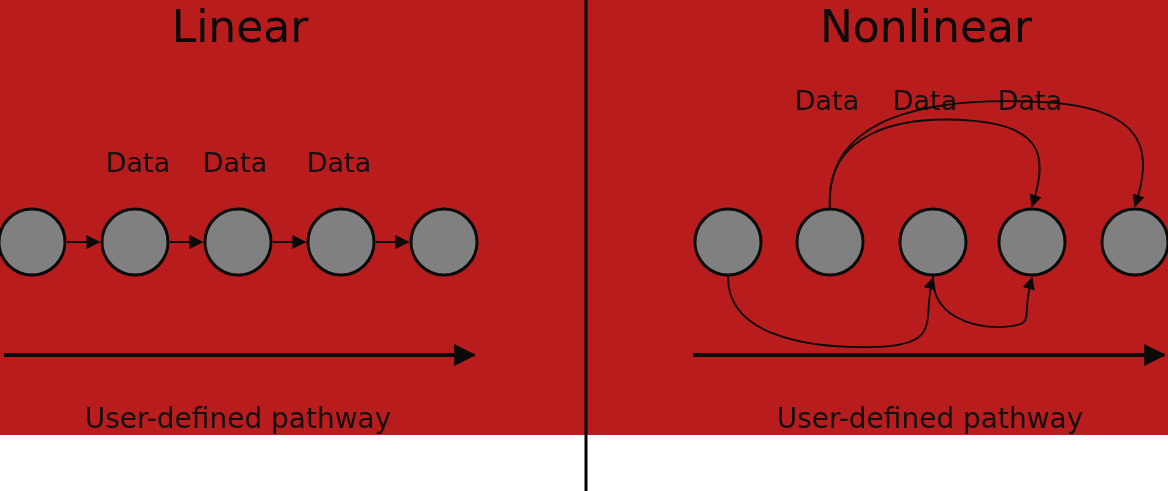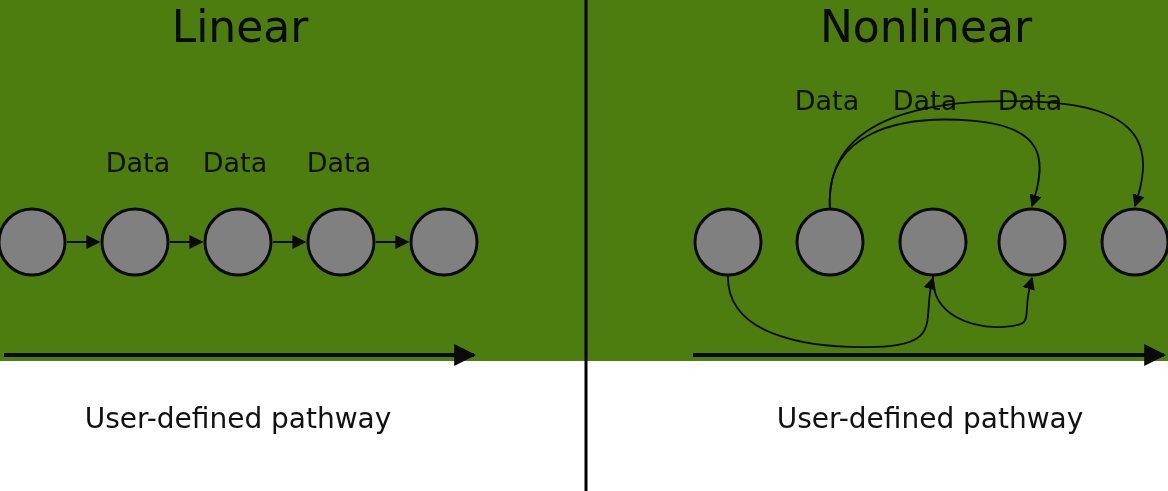--- a/index.html
+++ b/index.html
@@ -9,22 +9,22 @@
   }
   body {
     width: 1168px;
     height: 491px;
     font-family: "DejaVu Sans", sans-serif;
     overflow: hidden;
   }
   #stage {
     position: relative;
     width: 1168px;
-    height: 361px;
-    background: #4d7c0f;
+    height: 435px;
+    background: #b91c1c;
   }
   #stage svg {
     position: absolute;
     top: 0;
     left: 0;
     width: 1168px;
     height: 491px;
     display: block;
   }
   .ttl {

